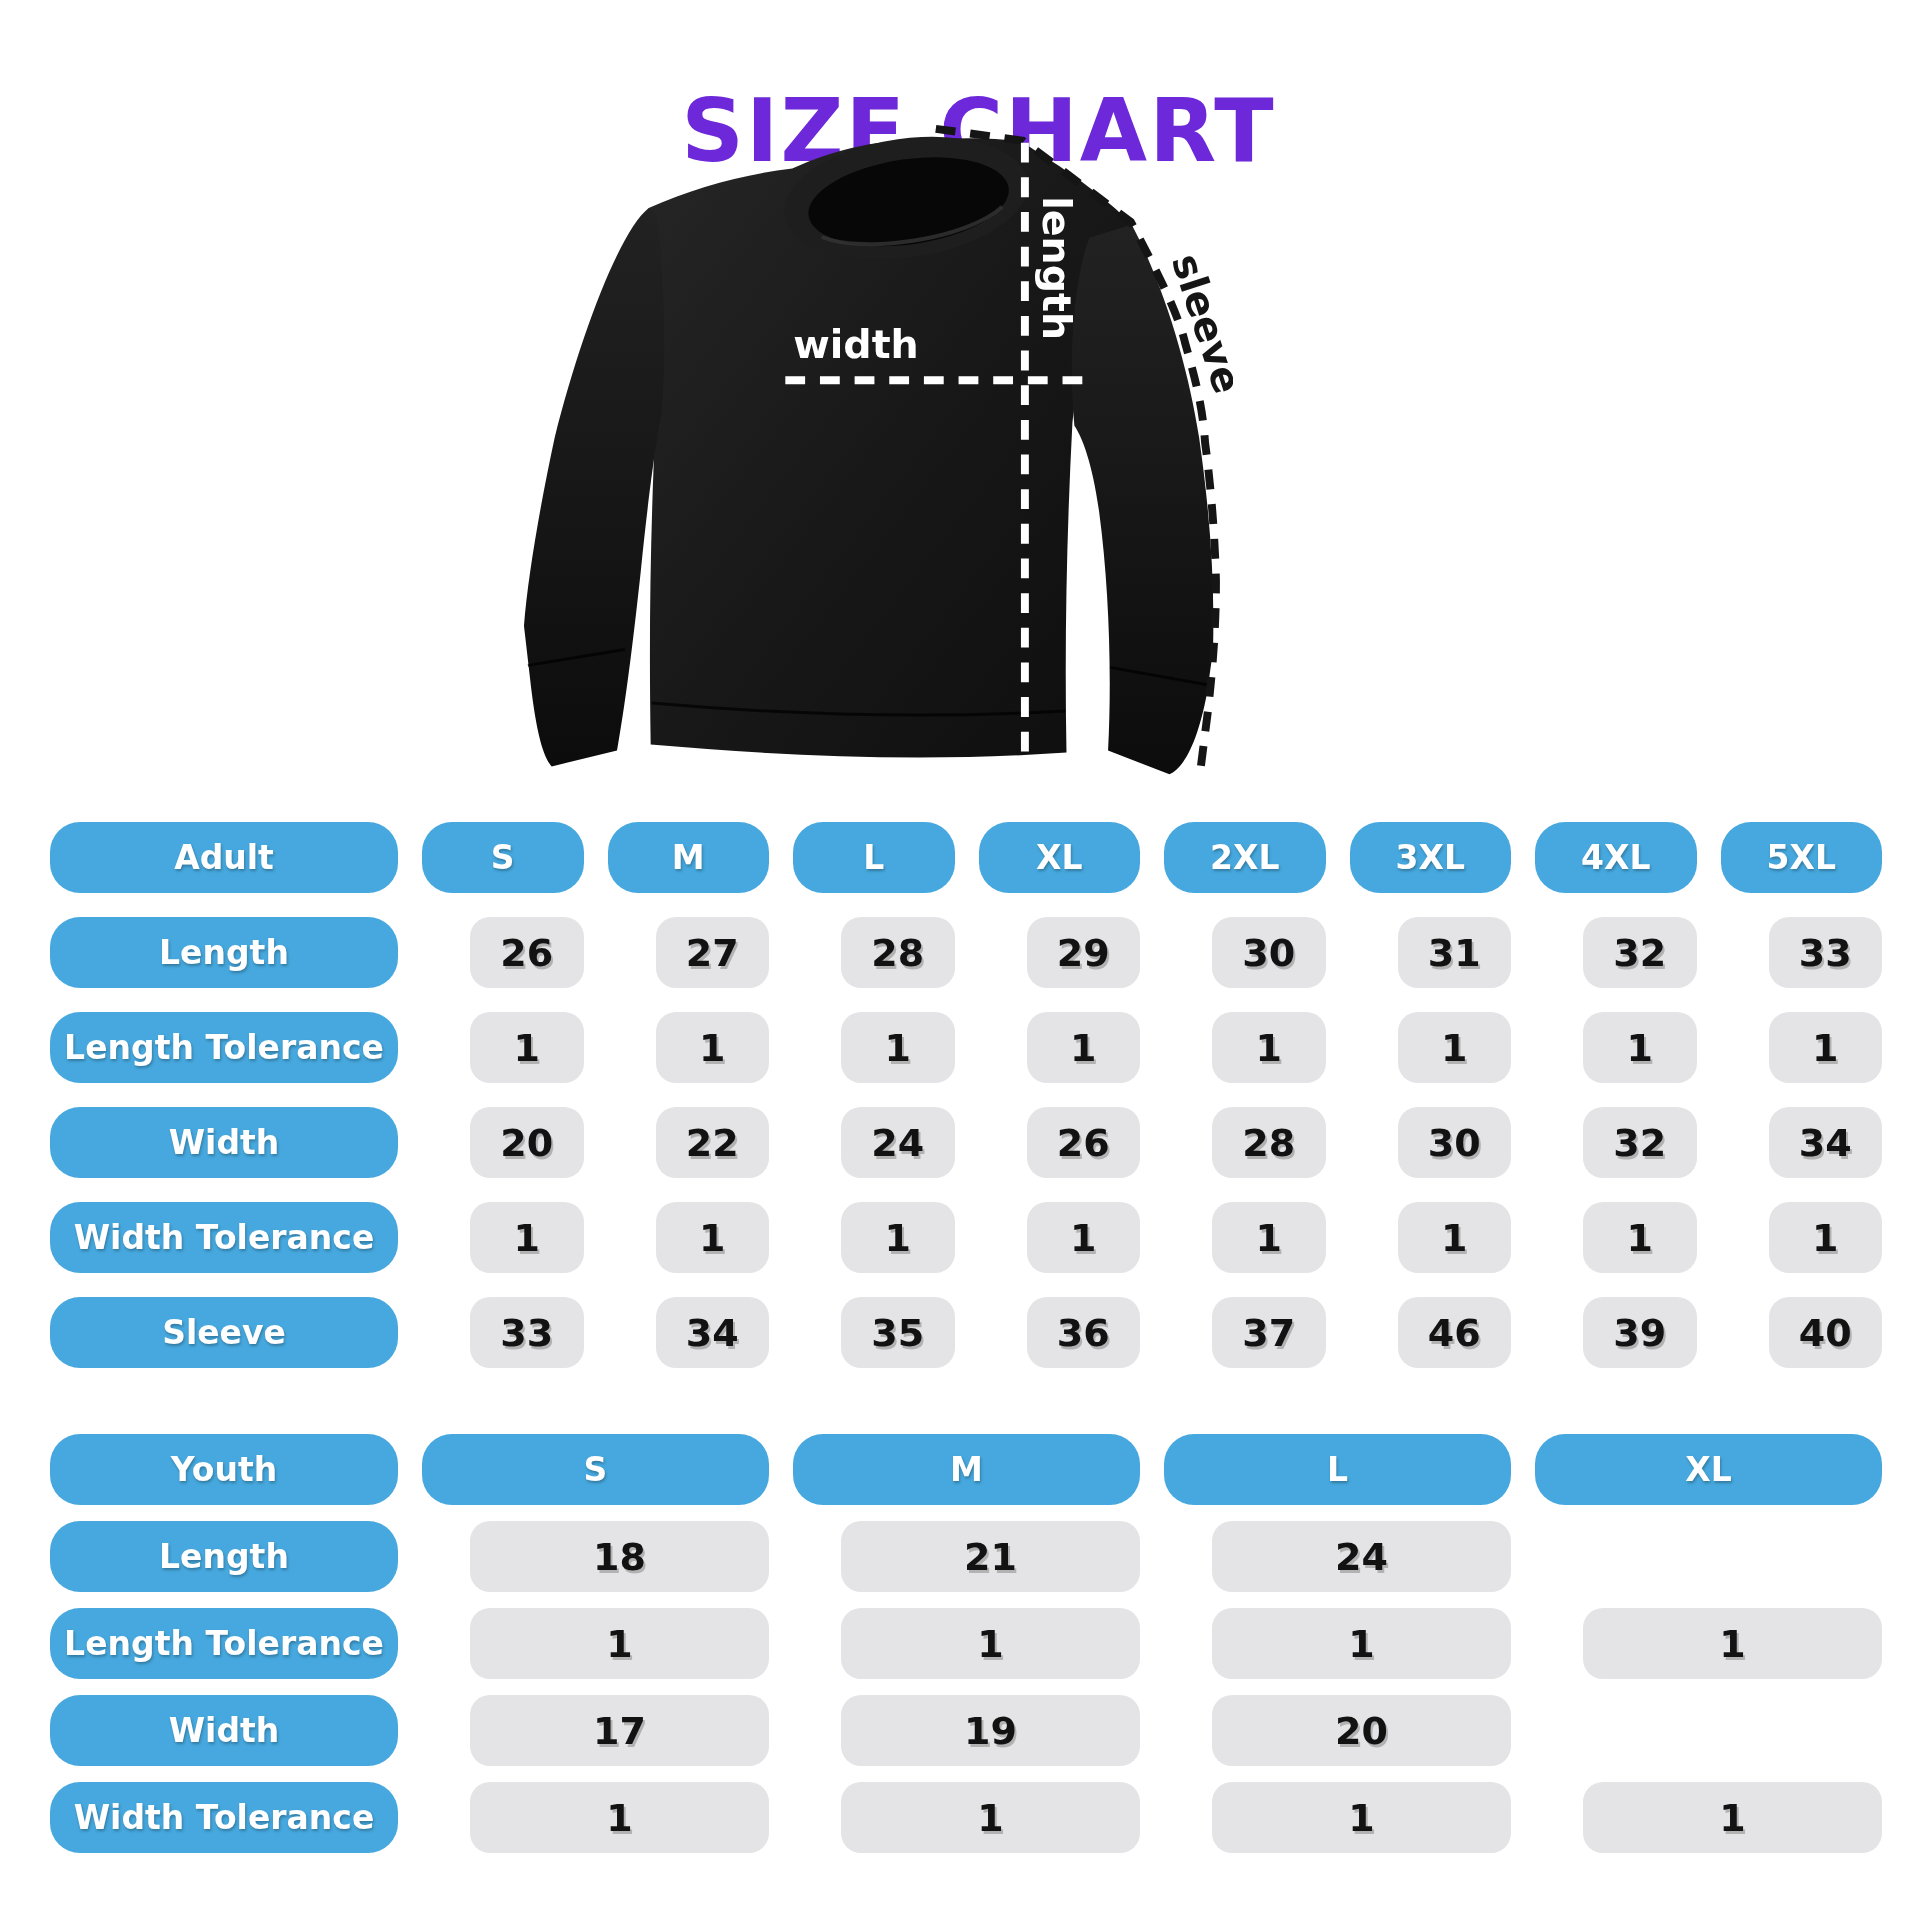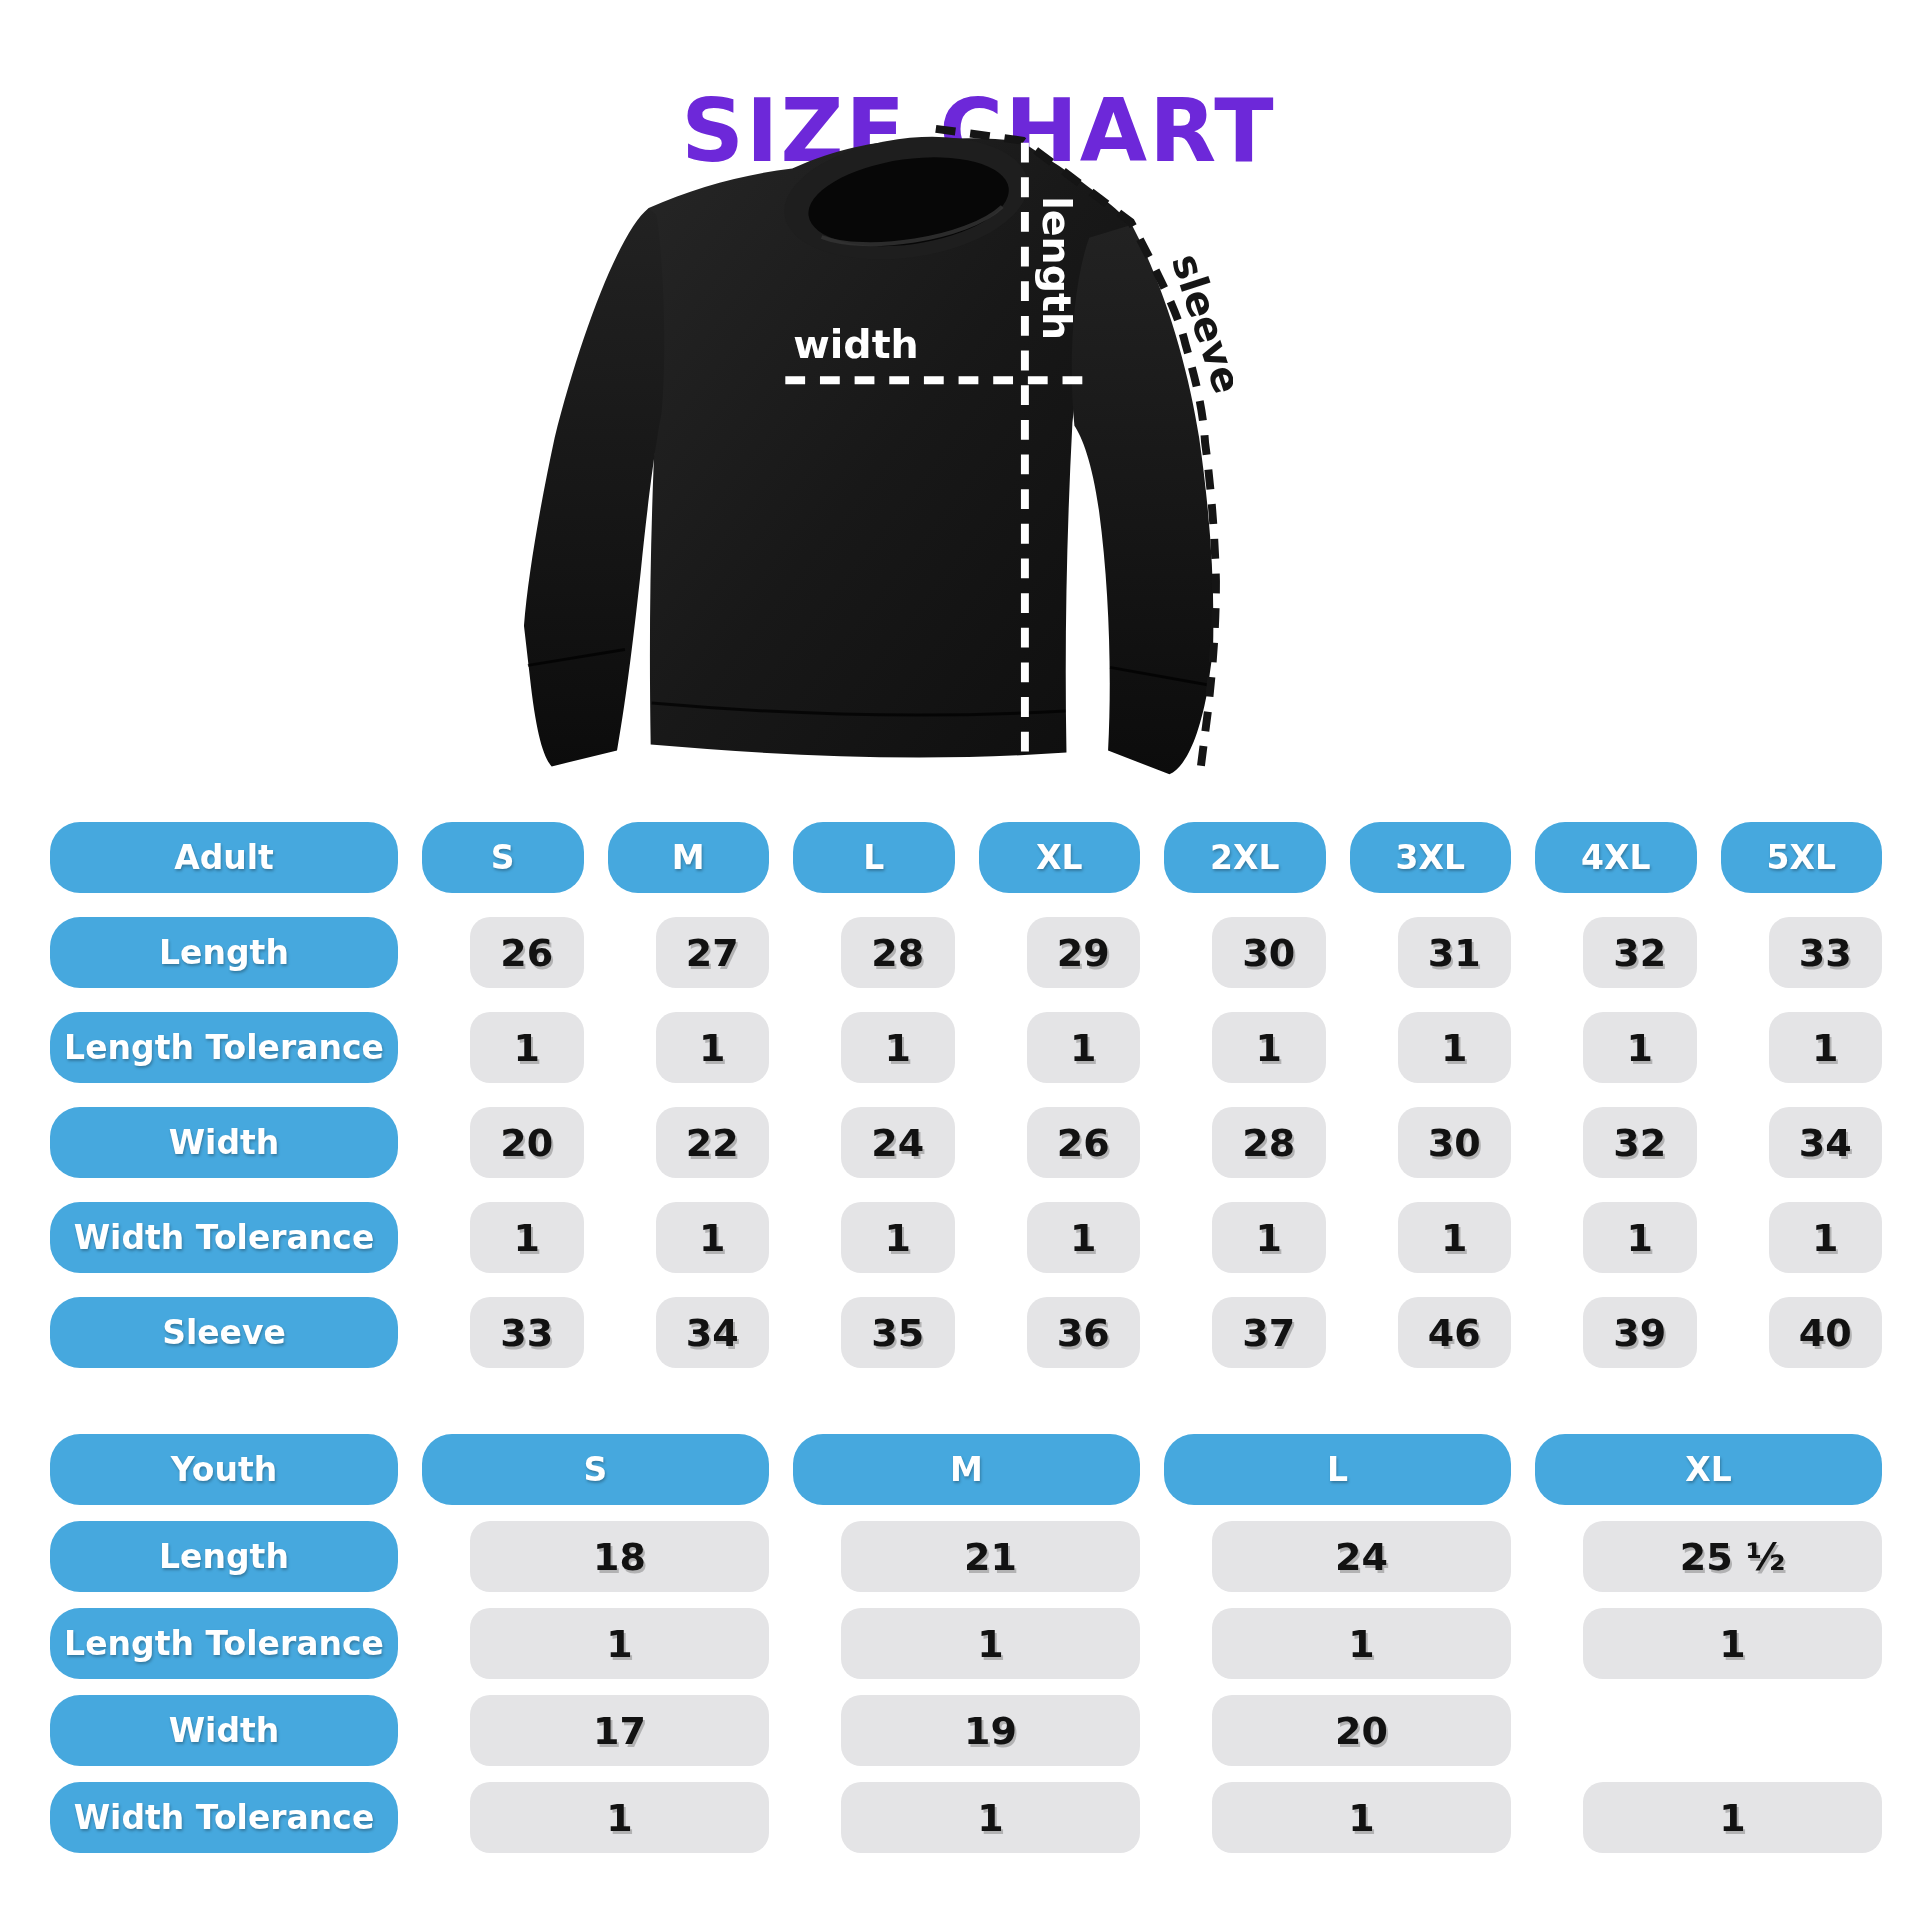--- a/index.html
+++ b/index.html
@@ -191,21 +191,20 @@
         <div class="pill blue">S</div>
         <div class="pill blue">M</div>
         <div class="pill blue">L</div>
         <div class="pill blue">XL</div>
       </div>
       <div class="trow cols-4">
         <div class="pill blue">Length</div>
         <div class="pill gray">18</div>
         <div class="pill gray">21</div>
         <div class="pill gray">24</div>
-        <div class="pill gray">25 ½</div>
       </div>
       <div class="trow cols-4">
         <div class="pill blue">Length Tolerance</div>
         <div class="pill gray">1</div>
         <div class="pill gray">1</div>
         <div class="pill gray">1</div>
         <div class="pill gray">1</div>
       </div>
       <div class="trow cols-4">
         <div class="pill blue">Width</div>

